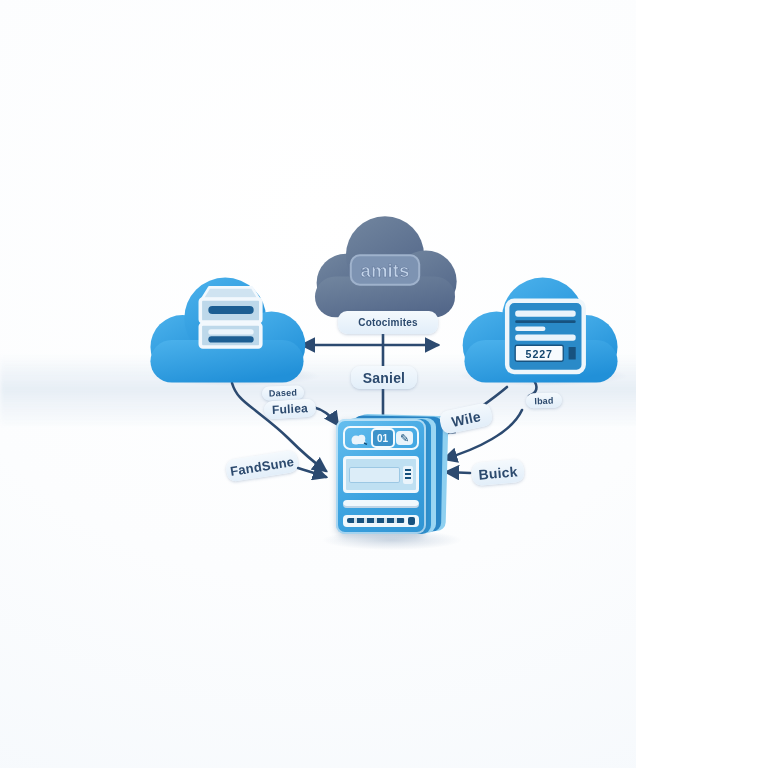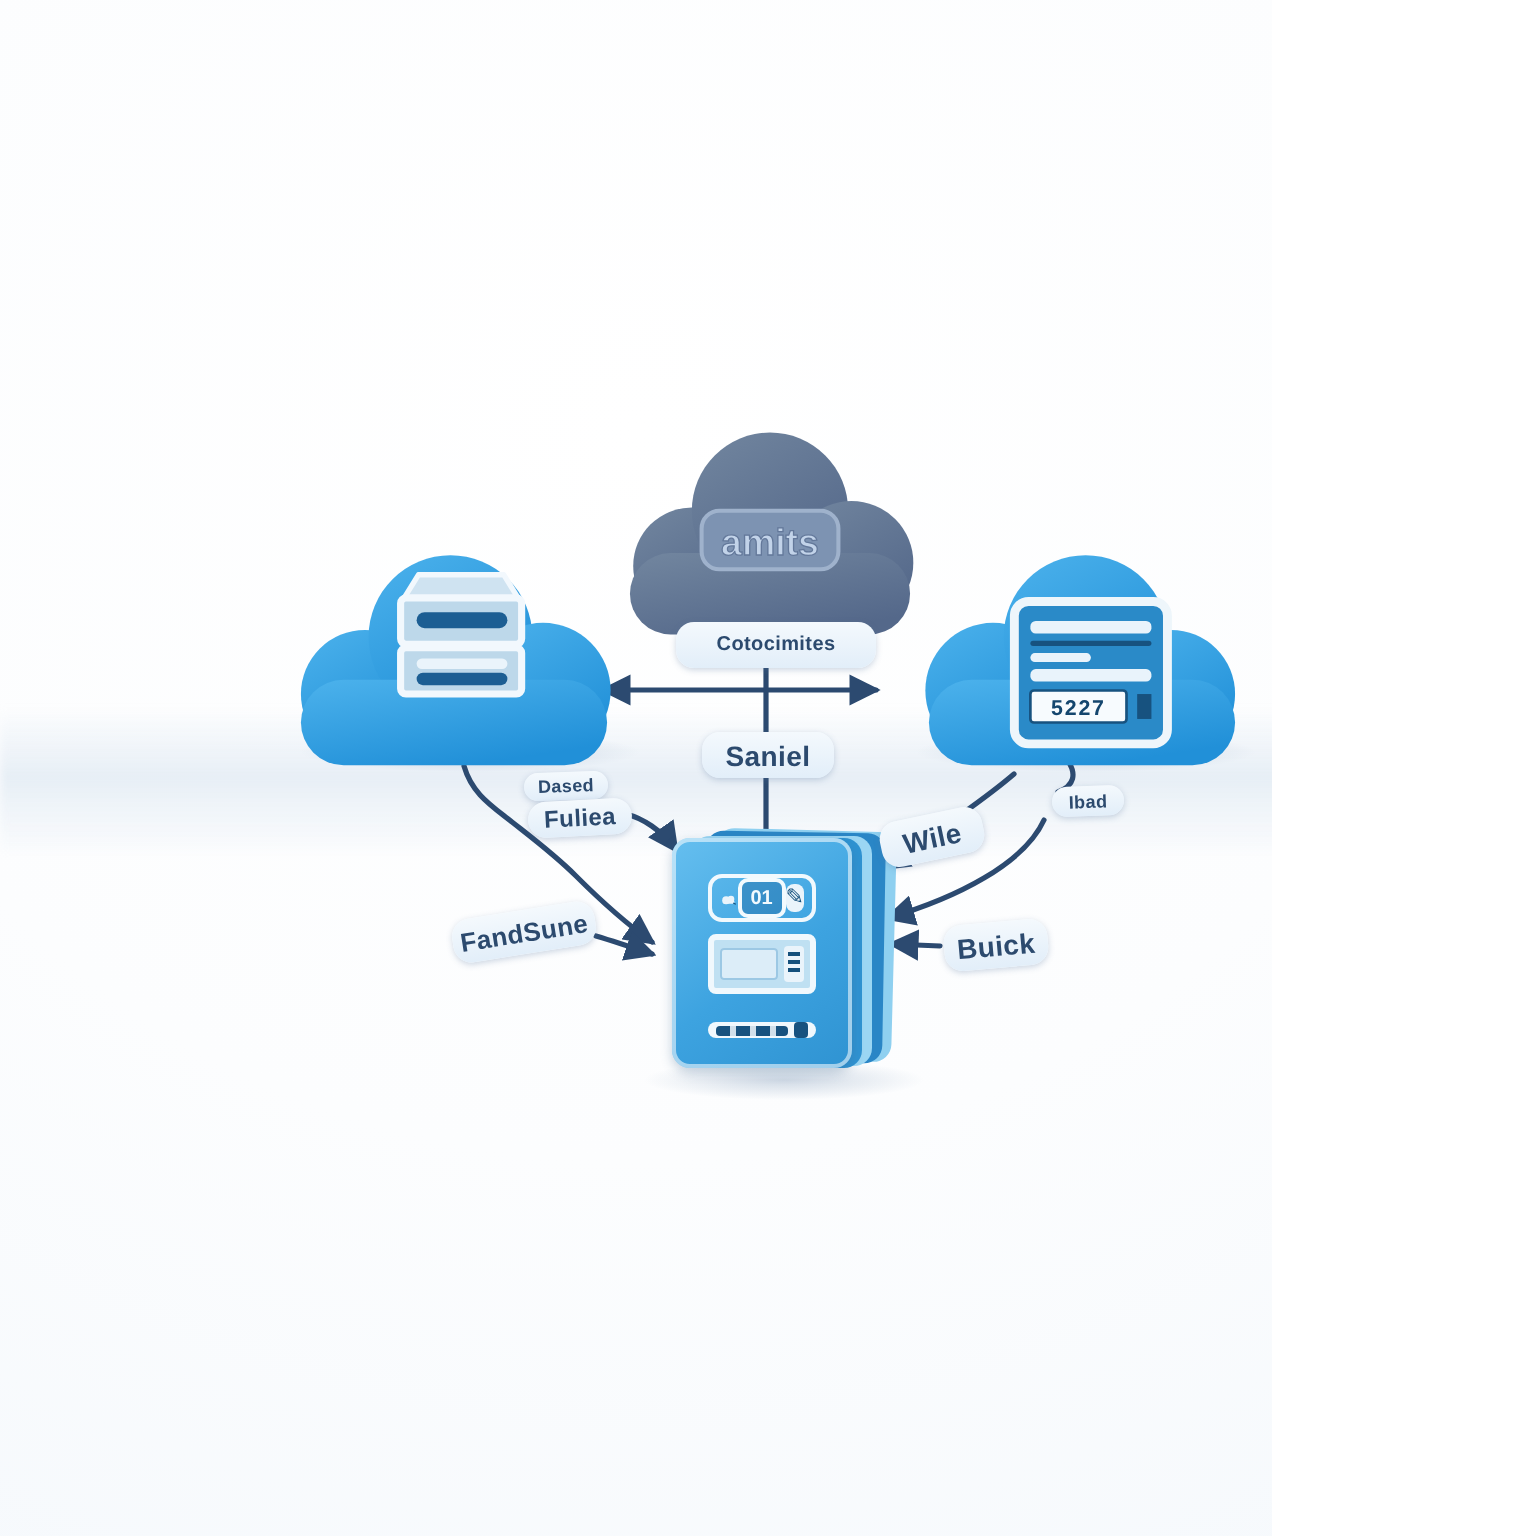--- a/index.html
+++ b/index.html
@@ -29,21 +29,21 @@
   .server { position:absolute; left:336px; top:419px; width:90px; height:115px; z-index:5; }
   .page { position:absolute; inset:0; border-radius:9px; }
   .p4 { transform: translate(21px,-4px) rotate(1.5deg); background:#8fd0f0; }
   .p3 { transform: translate(16px,-3px) rotate(1deg);   background:#2a86c6; }
   .p2 { transform: translate(10px,-1px);                background:#9bd6f3; }
   .p1 { transform: translate(5px,0);                    background:#2f93d2; }
   .face {
     position:absolute; inset:0; border-radius:9px;
     background: linear-gradient(145deg,#66bfef 0%, #3da3e0 55%, #2f93d2 100%);
     box-shadow: inset 0 0 0 2px rgba(255,255,255,0.55), 0 2px 6px rgba(60,100,140,0.3);
-    padding:18px; box-sizing:border-box; display:flex; flex-direction:column;justify-content:space-between;
+    padding:7px; box-sizing:border-box; display:flex; flex-direction:column;justify-content:space-between;
   }
   .icon-row { height:26px; border:2px solid rgba(255,255,255,0.92); border-radius:7px;
     display:flex; align-items:center; justify-content:space-between; padding:0 4px; box-sizing:border-box; }
   .badge { min-width:20px; height:16px; border:2px solid #f2fafe; border-radius:5px;
     color:#f2fafe; font-size:10px; font-weight:bold; display:flex; align-items:center;
     justify-content:center; background:rgba(20,90,145,0.35); }
   .pencil { width:17px; height:14px; background:#eaf4fb; border-radius:4px; display:flex;
     align-items:center; justify-content:center; color:#14507c; font-size:11px; line-height:1; }
   .screen { margin-top:6px; height:30px; border:3px solid #f0f8fd; border-radius:4px;
     background:#bfe0f2; display:flex; align-items:center; padding:3px; gap:3px; box-sizing:content-box; }

